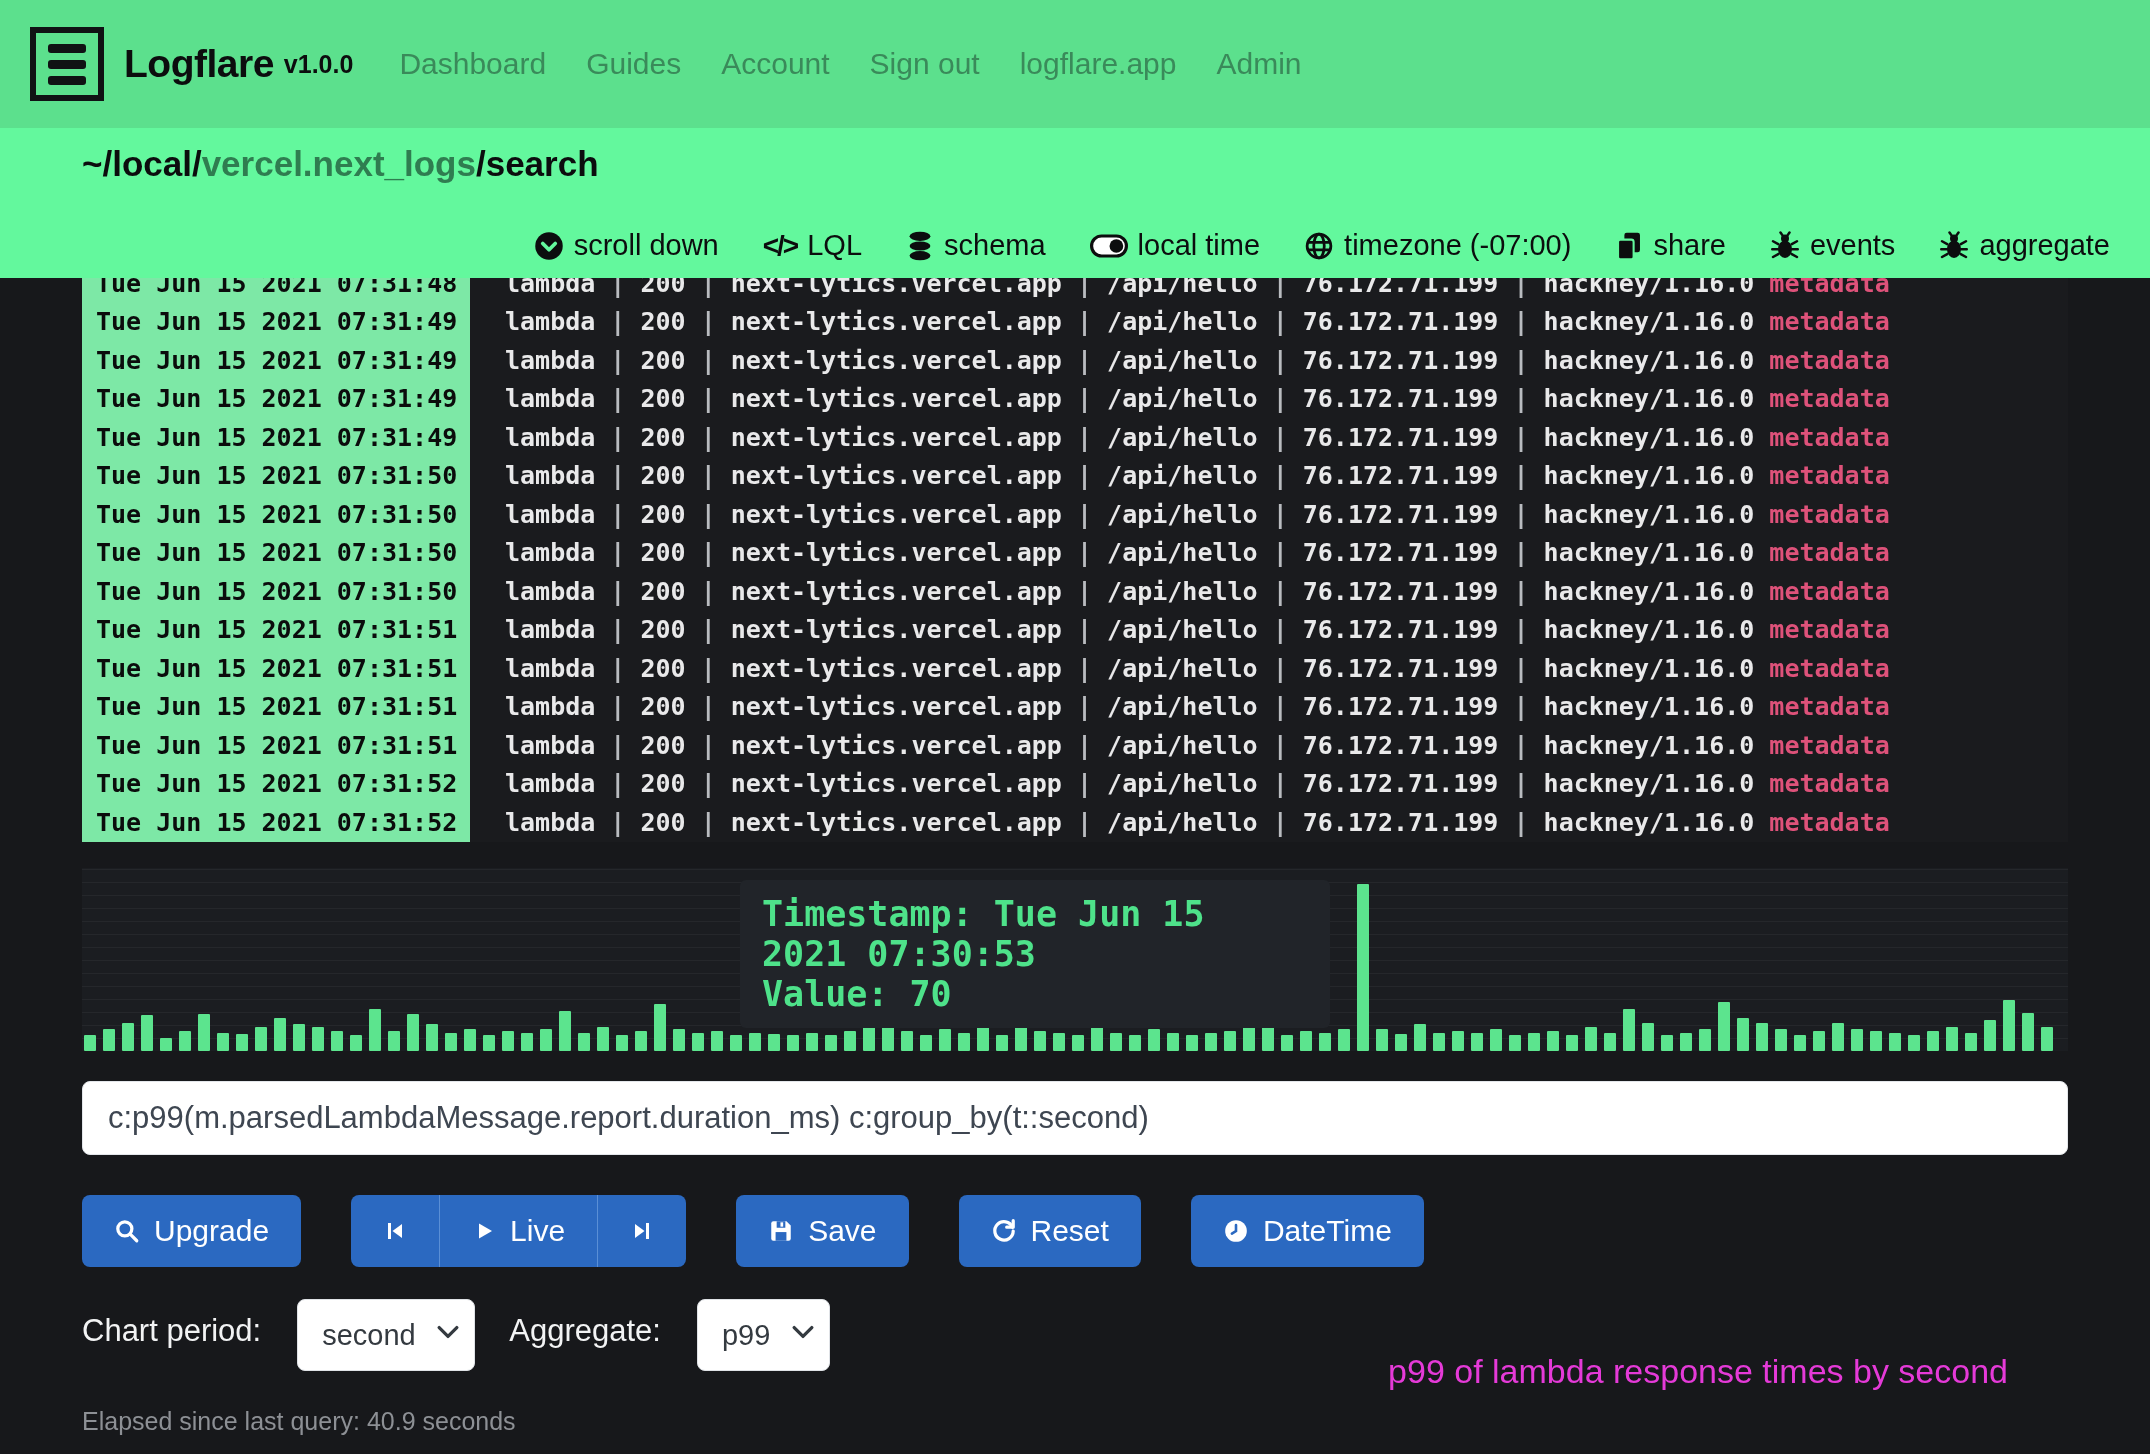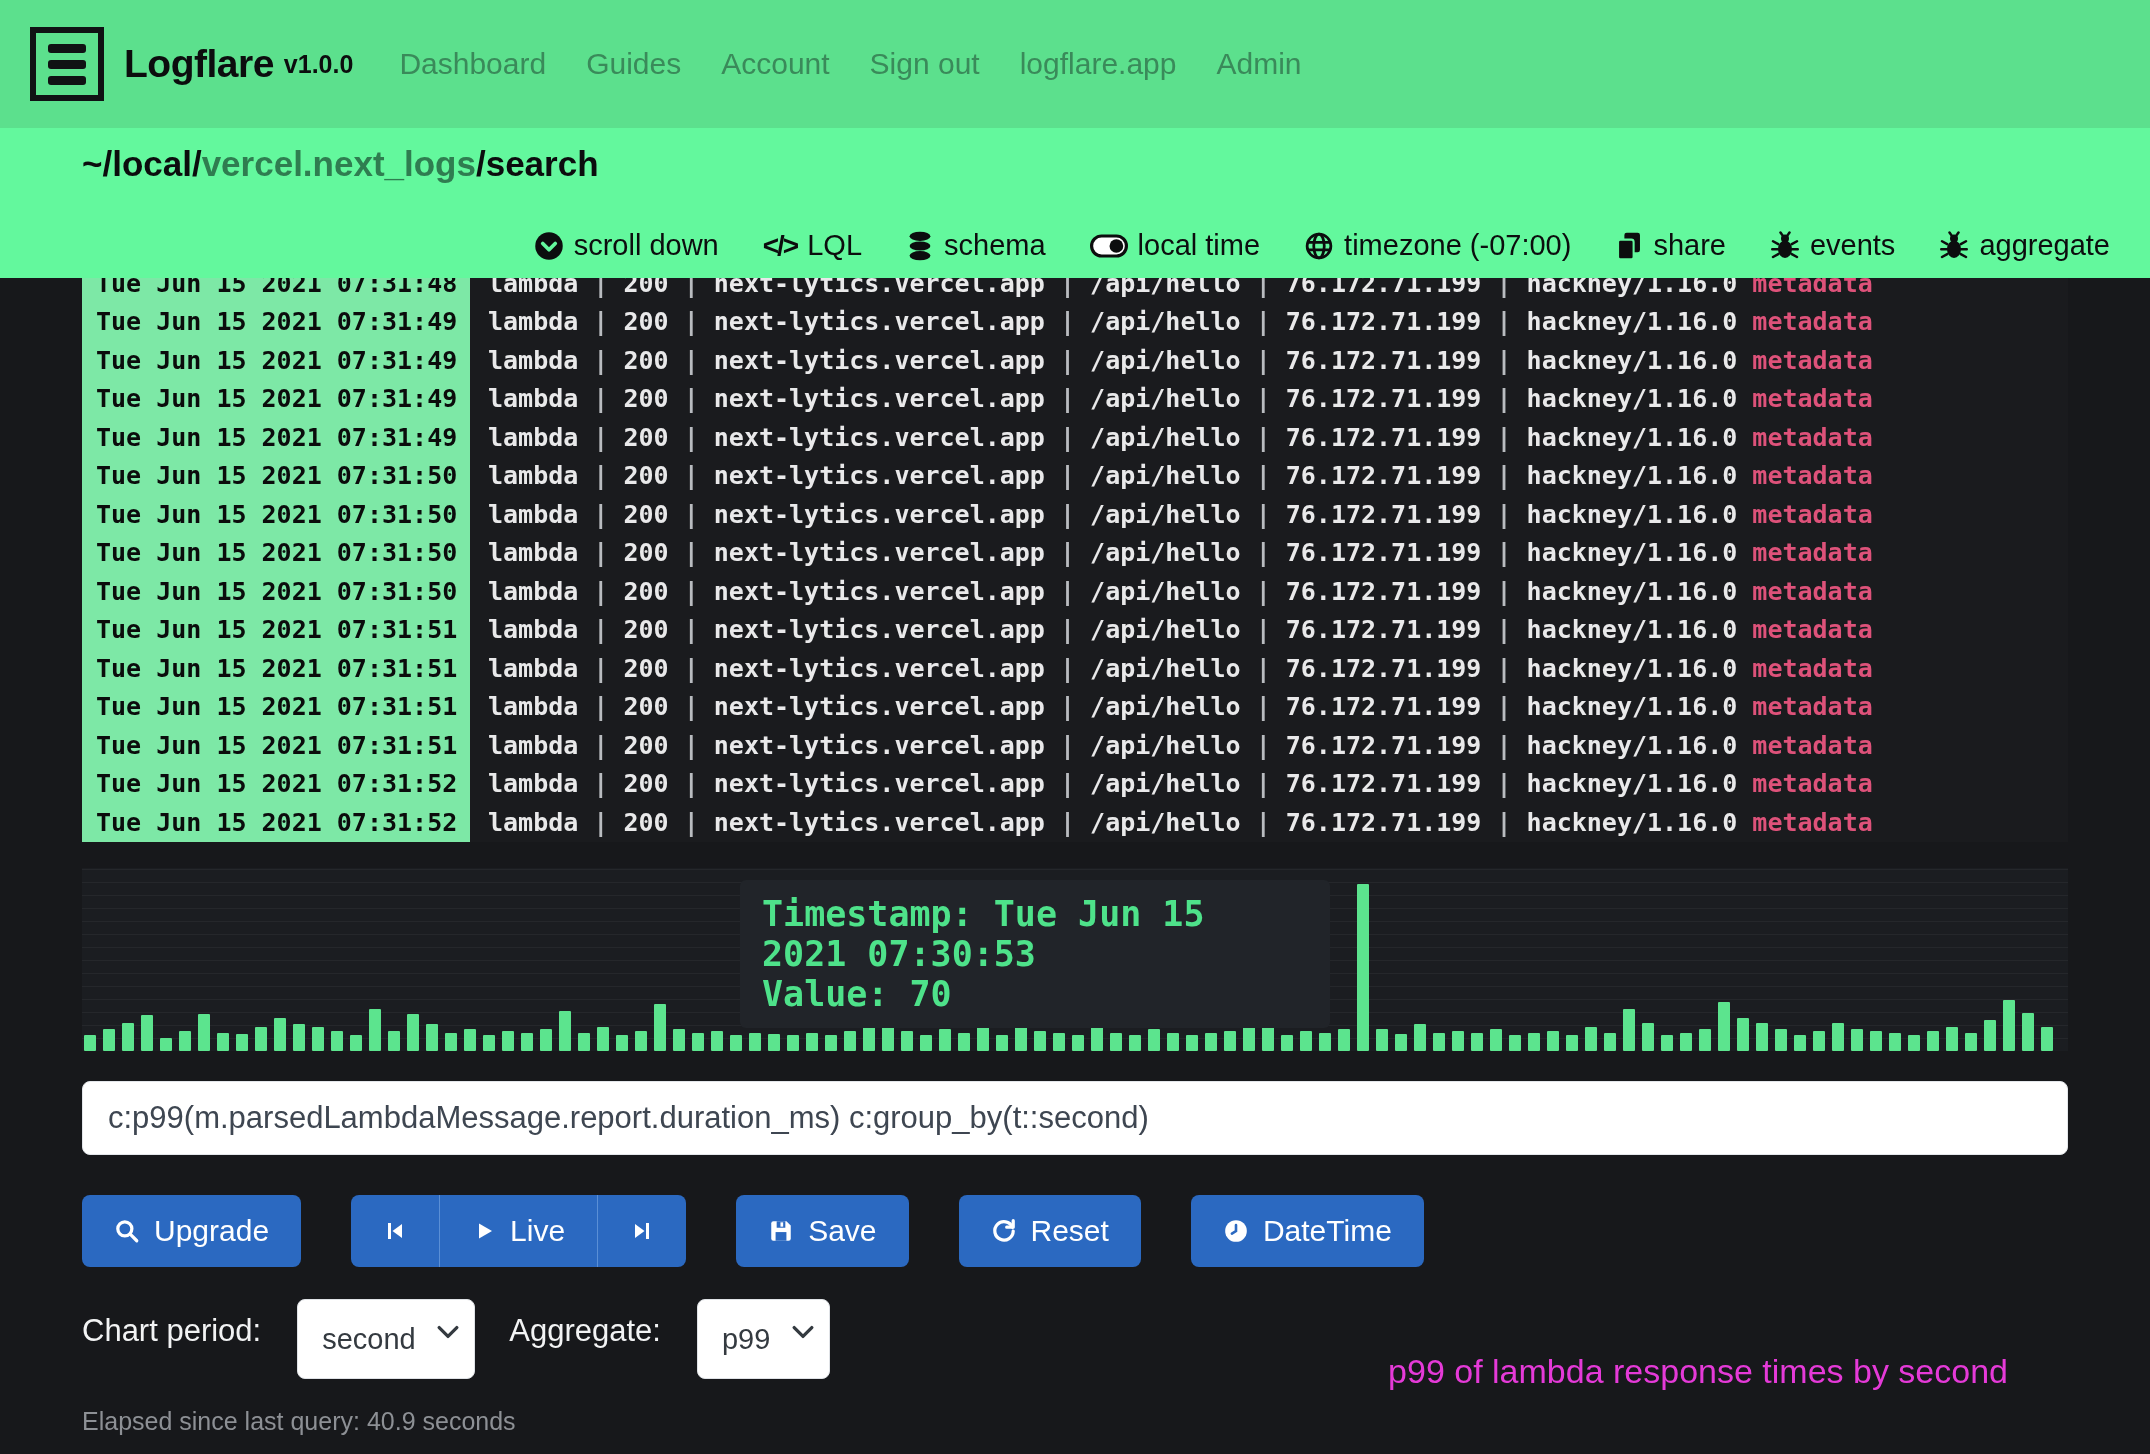--- a/index.html
+++ b/index.html
@@ -23,21 +23,21 @@
   .tb-item { display:flex; align-items:center; gap:10px; font-size:29px; font-weight:500; color:#0c0d0e; cursor:pointer; }
   .tb-item svg { display:block; }
   .code-glyph { font-weight:800; font-size:28px; letter-spacing:-2px; }
 
   
   .table-wrap { margin:0 82px; height:564px; overflow:hidden; }
   .table-inner { margin-top:-14px; }
   .log-row { display:flex; align-items:center; height:38.5px; background:#1a1b1e; width:1986px;
              font-family:"DejaVu Sans Mono", monospace; font-weight:700; font-size:25px; }
   .ts-cell { flex:none; width:388px; height:100%; background:#7de8a6; color:#0b0c0c; padding-left:14px; display:flex; align-items:center; }
-  .row-text { padding-left:18px; color:#e9e9ea; white-space:pre; }
+  .row-text { padding-left:18px; color:#e9e9ea; white-space:pre;margin-left:17px; }
   .row-text .pipe { color:#b9bcc0; }
   .meta-link { color:#de527a; cursor:pointer; }
 
   
   .chart-area { position:relative; margin:26px 82px 0; height:183px; width:1986px;
     background:#1b1d21;
     background-image:repeating-linear-gradient(to top, #1b1d21 0 12px, #25272b 12px 13px);
     display:flex; align-items:flex-end; gap:7px; padding:0 2px; }
   .bar { flex:none; width:12px; background:#5ce48e; border-radius:1px; }
   .chart-tooltip { position:absolute; left:658px; top:12px; width:590px; background:#212429; border-radius:6px;
@@ -54,21 +54,21 @@
     display:flex; align-items:center; justify-content:center; gap:14px; padding:0 32px; cursor:pointer; font-family:inherit; }
   .btn svg { display:block; }
   .btn-group { display:flex; height:72px; border-radius:8px; overflow:hidden; }
   .btn-group .btn { border-radius:0; }
   .btn-group .btn + .btn { border-left:1px solid #5a8fd6; }
 
   
   .controls-row { position:relative; margin:30px 82px 0; height:100px; display:flex; align-items:flex-start; }
   .ctl-label { font-size:31px; color:#f2f3f4; margin-top:16px; }
   .select-wrap { position:relative; margin-left:36px; margin-top:2px; }
-  .select-wrap select { appearance:none; -webkit-appearance:none; height:80px; background:#fff; border:1px solid #dfe2e6;
+  .select-wrap select { appearance:none; -webkit-appearance:none; height:72px; background:#fff; border:1px solid #dfe2e6;
     border-radius:8px; font-size:29px; color:#343a40; padding:0 58px 0 24px; font-family:inherit; cursor:pointer; }
   .select-wrap svg { position:absolute; right:16px; top:26px; pointer-events:none; }
   .gap-lg { margin-left:34px; }
   .annotation { position:absolute; right:60px; bottom:6px; font-size:34px; color:#e53ad8; }
 
   .elapsed { margin:10px 82px 0; font-size:25px; color:#8d9095; }
 </style>
 </head>
 <body>
 

